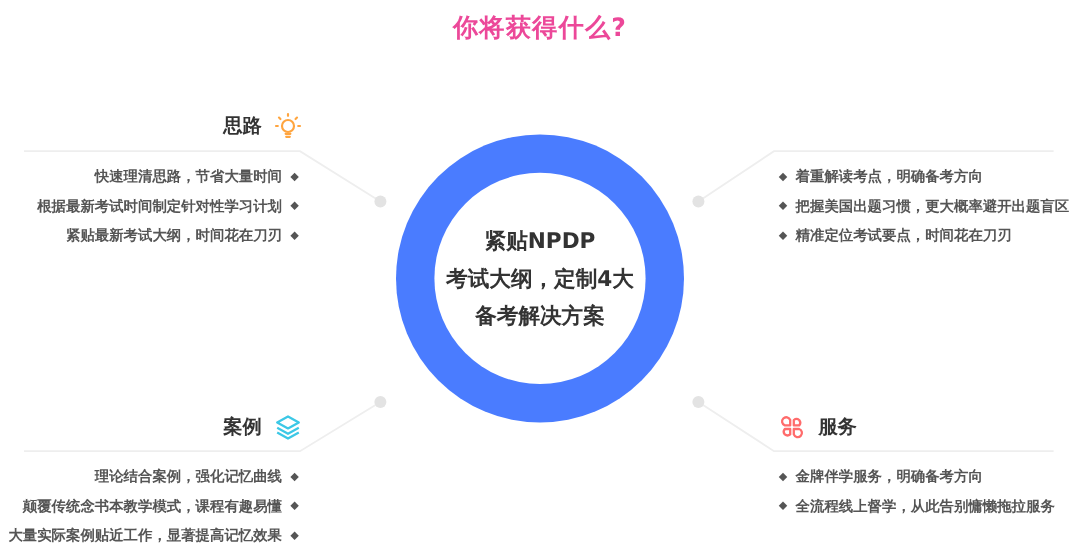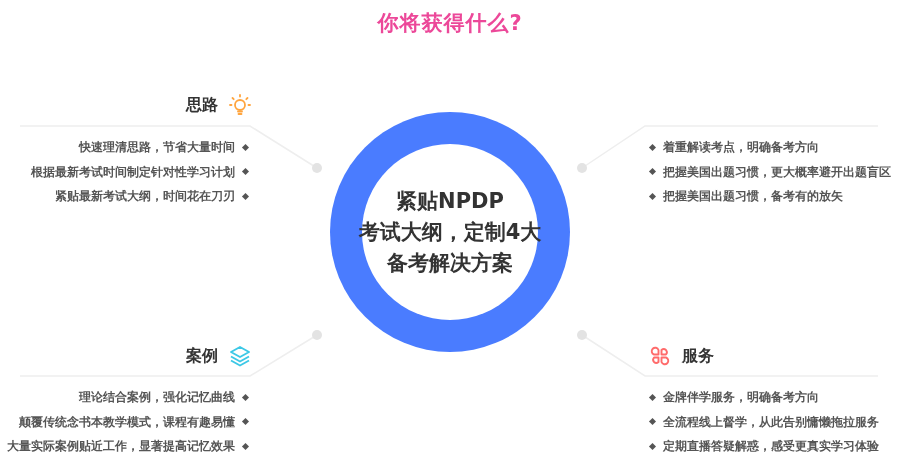--- a/index.html
+++ b/index.html
@@ -15,21 +15,21 @@
   .ring {
     position: absolute; left: 330px; top: 112px; width: 240px; height: 240px;
     border-radius: 50%; background: #4a7cff;
   }
   .ring-inner {
     position: absolute; left: 32px; top: 32px; width: 176px; height: 176px;
     border-radius: 50%; background: #ffffff;
     display: flex; flex-direction: column; align-items: center; justify-content: center;
   }
   .ring-line {
-    font-size: 21px; font-weight: bold; color: #333333; line-height: 31px; white-space: nowrap;
+    font-size: 18px; font-weight: bold; color: #333333; line-height: 31px; white-space: nowrap;
   }
   .block { position: absolute; }
   .block .head { position: absolute; display: flex; align-items: center; height: 26px; }
   .block .head .label { font-size: 16px; font-weight: bold; color: #333333; white-space: nowrap; }
   .block .head .icon { width: 24px; height: 24px; display: inline-block; }
   .block ul { position: absolute; list-style: none; margin: 0; padding: 0; font-weight: bold; }
   .block li {
     font-size: 12px; color: #555555; height: 24.5px; line-height: 24.5px; white-space: nowrap;
     display: flex; align-items: center;
   }
@@ -107,21 +107,21 @@
     <li>
         <span class="bullet"></span>
         <span>着重解读考点，明确备考方向</span>
       </li>
     <li>
         <span class="bullet"></span>
         <span>把握美国出题习惯，更大概率避开出题盲区</span>
       </li>
     <li>
         <span class="bullet"></span>
-        <span>把握美国出题习惯，备考有的放矢</span>
+        <span>精准定位考试要点，时间花在刀刃</span>
       </li>
   </ul>
 </div>
 
 <div class="block left" style="left:0;top:0;width:252px;height:459px;">
   <div class="head" style="right:0;top:343px;">
     <span class="label">案例</span>
     <span class="icon" style="margin-left:10px;">
       <svg width="24" height="24" viewBox="0 0 24 24" fill="none" stroke="#3cc8e6" stroke-width="1.9" stroke-linejoin="round">
         <path d="M12 3 L21 8 L12 13 L3 8 Z"></path>
@@ -160,18 +160,14 @@
   </div>
   <ul style="top:385px;left:5px;">
     <li>
         <span class="bullet"></span>
         <span>金牌伴学服务，明确备考方向</span>
       </li>
     <li>
         <span class="bullet"></span>
         <span>全流程线上督学，从此告别慵懒拖拉服务</span>
       </li>
-    <li>
-        <span class="bullet"></span>
-        <span>定期直播答疑解惑，感受更真实学习体验</span>
-      </li>
   </ul>
 </div>
 
 </body></html>

